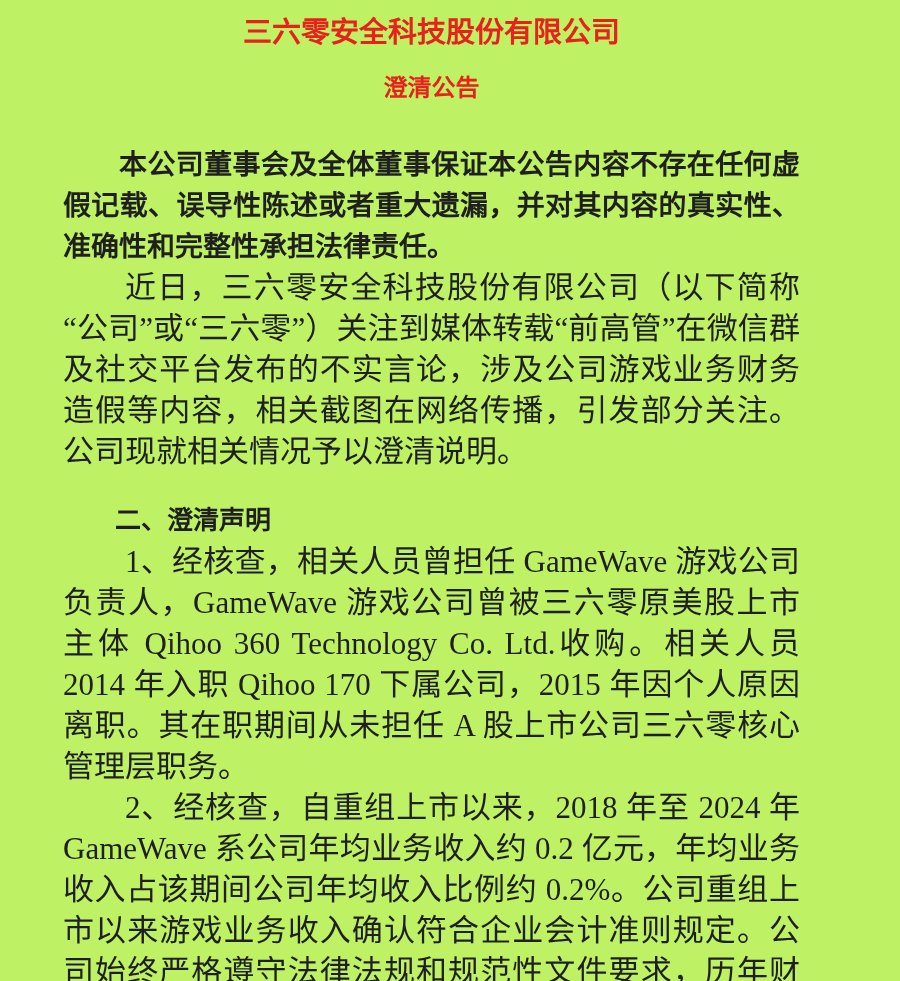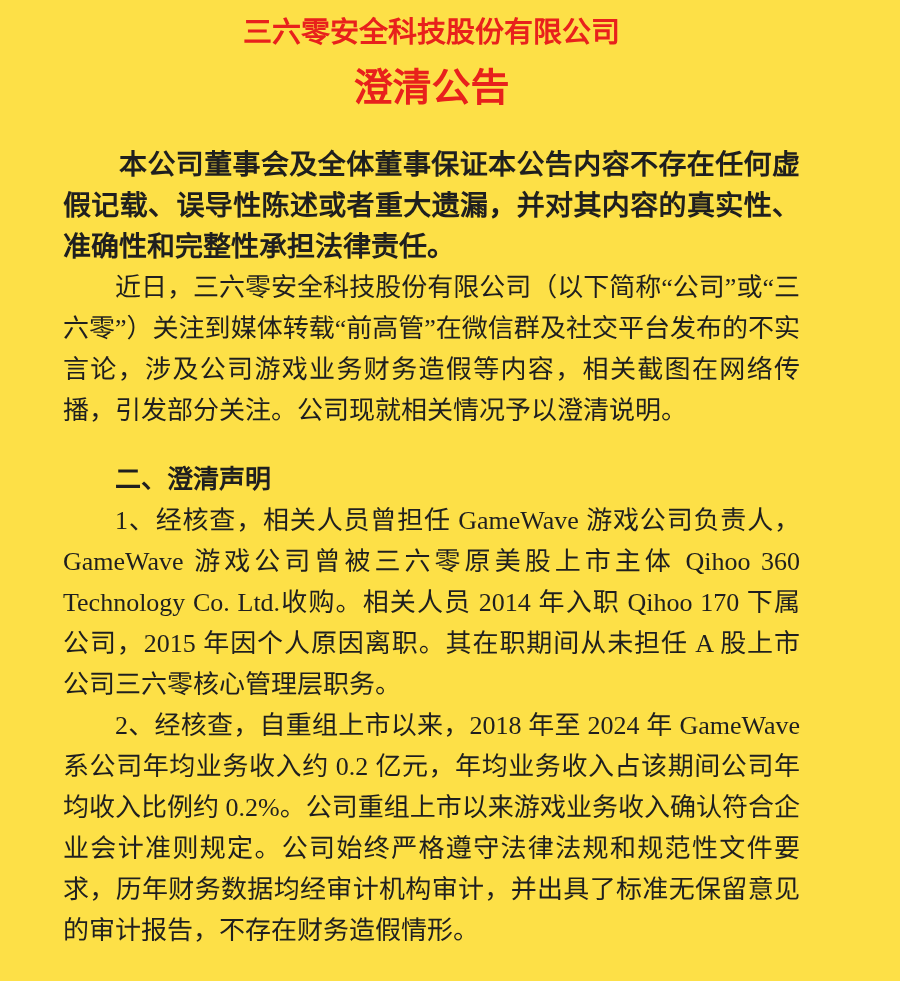--- a/index.html
+++ b/index.html
@@ -11,35 +11,35 @@
     width: 900px;
     height: 981px;
     overflow: hidden;
     color: #1f1f1f;
   }
   .doc {
     box-sizing: border-box;
     width: 900px;
     height: 981px;
     padding: 14px 100px 0 63px;
-    background: #fde047;
+    background: #bef264;
   }
   .doc-title {
     font-family: "Liberation Sans", "DejaVu Sans", sans-serif;
     font-weight: 700;
     font-size: 29px;
     line-height: 36px;
     text-align: center;
     color: #e8211c;
     margin: 0;
   }
   .doc-subtitle {
     font-family: "Liberation Sans", "DejaVu Sans", sans-serif;
     font-weight: 700;
-    font-size: 39px;
+    font-size: 24px;
     line-height: 36px;
     text-align: center;
     color: #e8211c;
     margin: 20px 0 0 0;
   }
   .disclaimer {
     font-family: "Liberation Serif", "DejaVu Serif", serif;
     font-weight: 700;
     font-size: 28px;
     line-height: 41px;
@@ -55,21 +55,21 @@
     line-height: 41px;
     text-indent: 2em;
     margin: 28px 0 0 0;
     color: #1f1f1f;
   }
   .section-heading.second {
   }
   .para {
     font-family: "Liberation Serif", "DejaVu Serif", serif;
     font-weight: 400;
-    font-size: 26px;
+    font-size: 31px;
     line-height: 41px;
     text-align: justify;
     text-indent: 2em;
     margin: 0;
     color: #1f1f1f;
   }
 </style>
 </head>
 <body>
 

